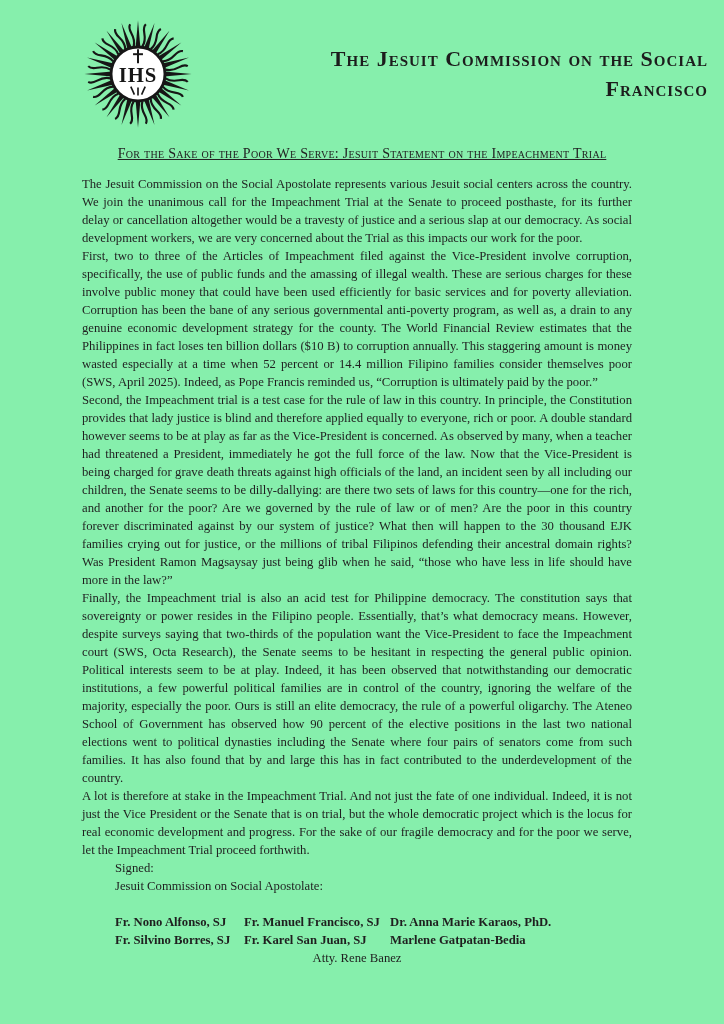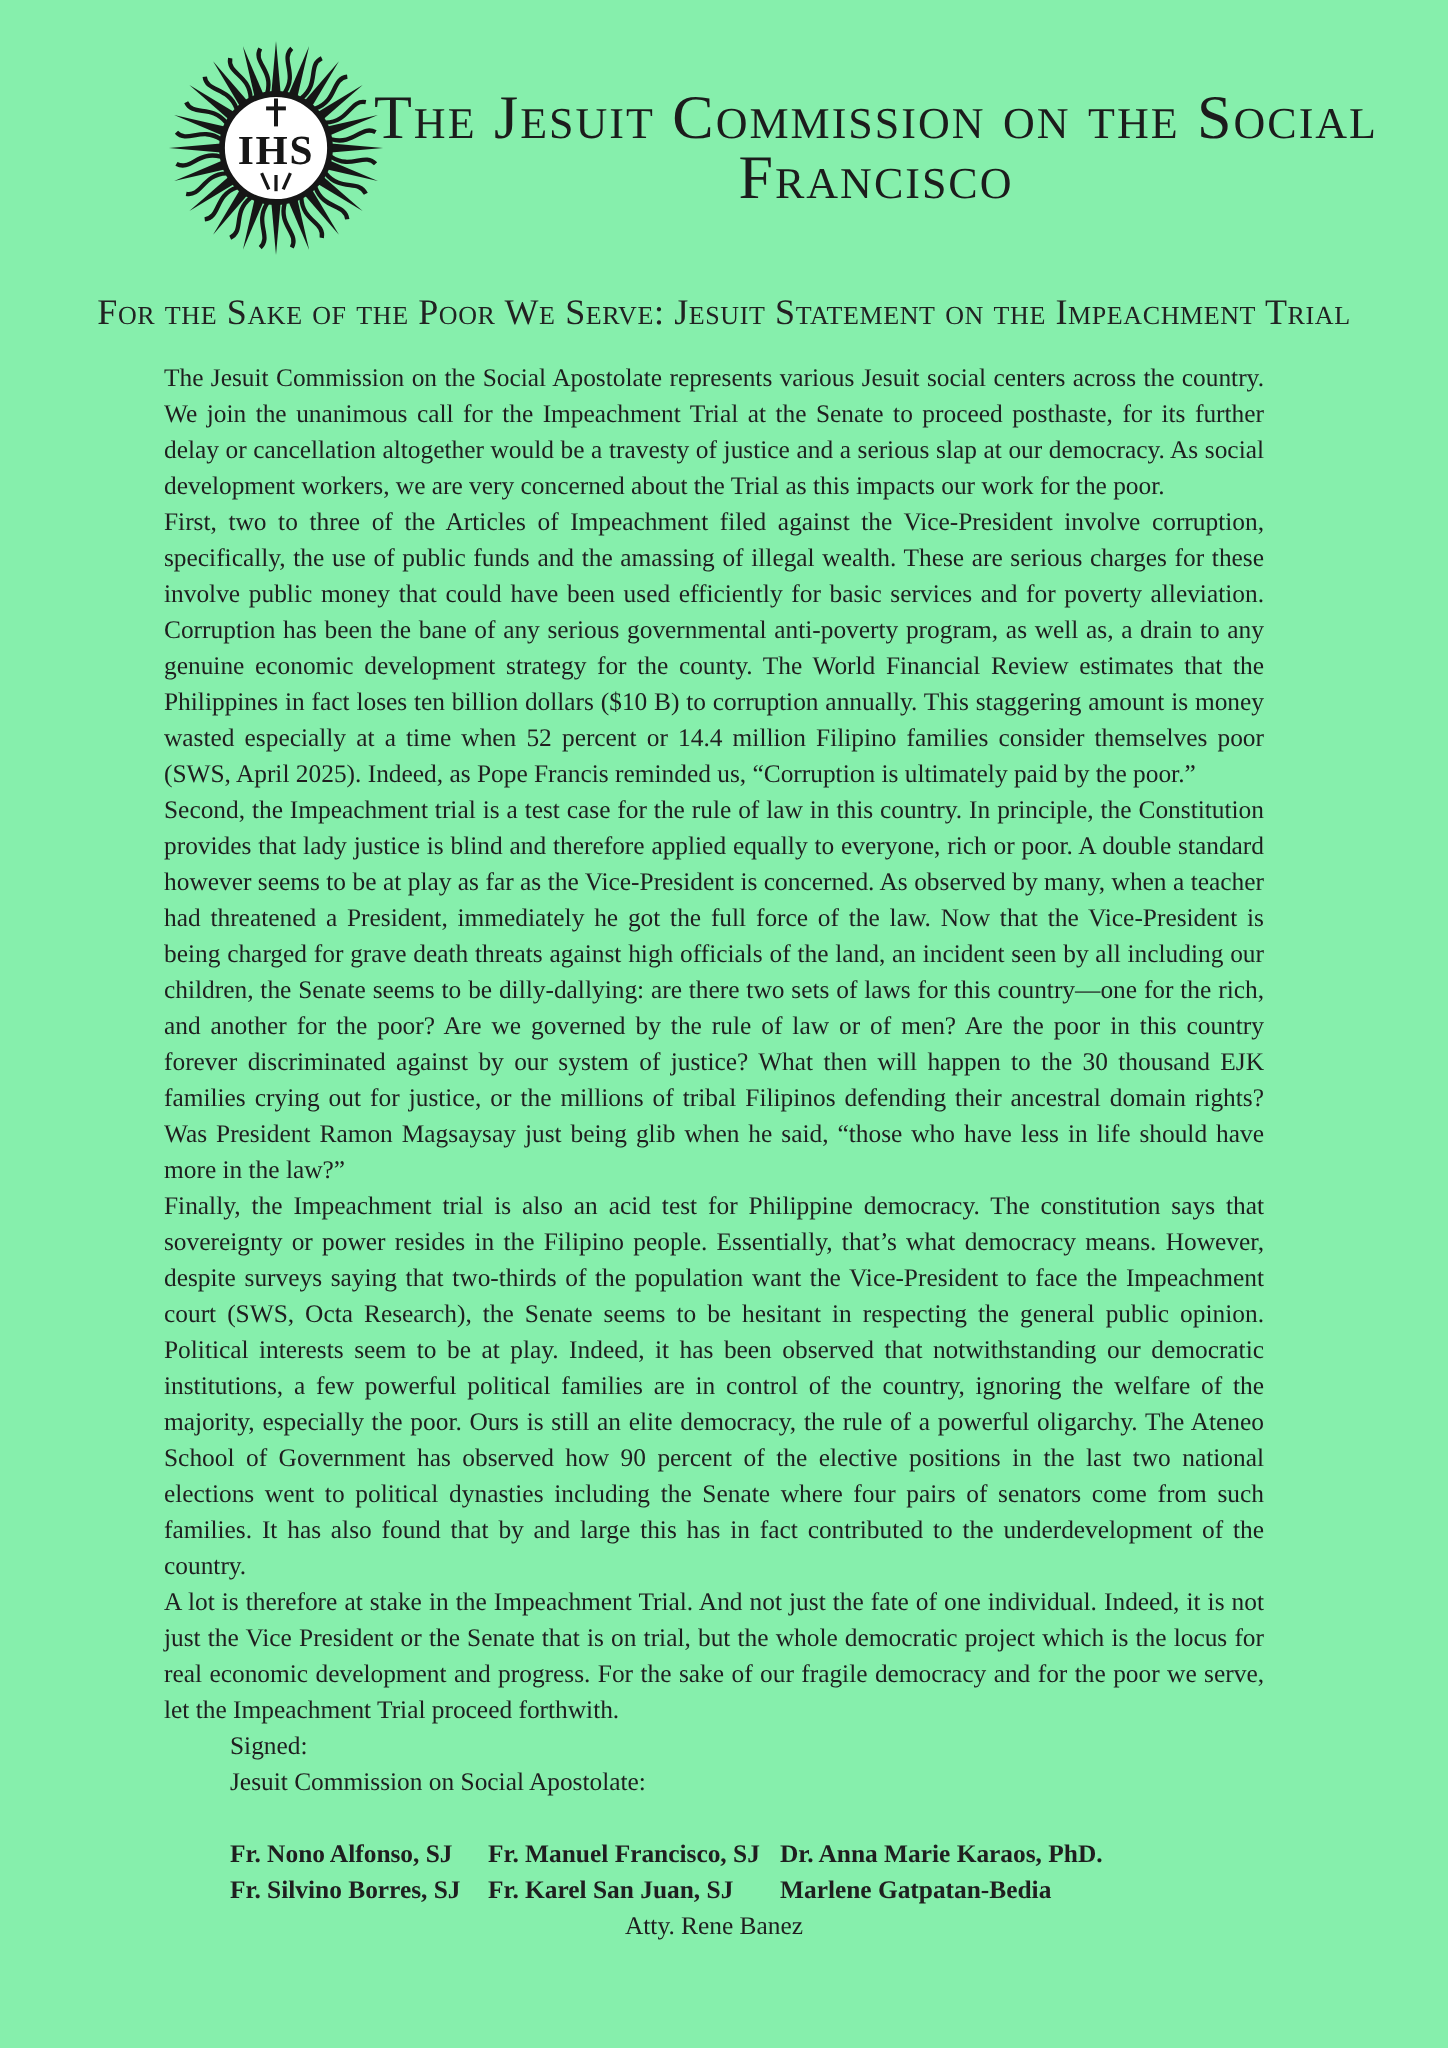--- a/index.html
+++ b/index.html
@@ -11,35 +11,37 @@
     font-family:"Liberation Serif",serif;
     color:#1f1f1f;
     overflow:hidden;
     box-sizing:border-box;
   }
   
   .letterhead{position:relative;height:112px;margin-top:20px;}
   .seal{position:absolute;left:84px;top:0;width:108px;height:108px;}
   .title-block{
     position:absolute;left:168px;right:16px;top:24px;
-    text-align:center;
+    text-align:right;
     font-variant:small-caps;
-    font-size:31px;line-height:30px;
+    font-size:22px;line-height:30px;
     letter-spacing:1px;
     color:#1c1c1c;
+    font-weight:bold;
   }
   
   .subtitle{
     margin:14px 40px 0 40px;
     text-align:center;
     font-variant:small-caps;
-    font-size:18px;
+    font-size:14px;
     letter-spacing:.3px;
     color:#222;
     white-space:nowrap;
+    text-decoration:underline;
   }
   
   .body-text{
     margin-top:13px;
     padding:0 92px 0 82px;
     font-size:12.7px;
     line-height:18px;
     text-align:justify;
   }
   .body-text p{margin:0;}

